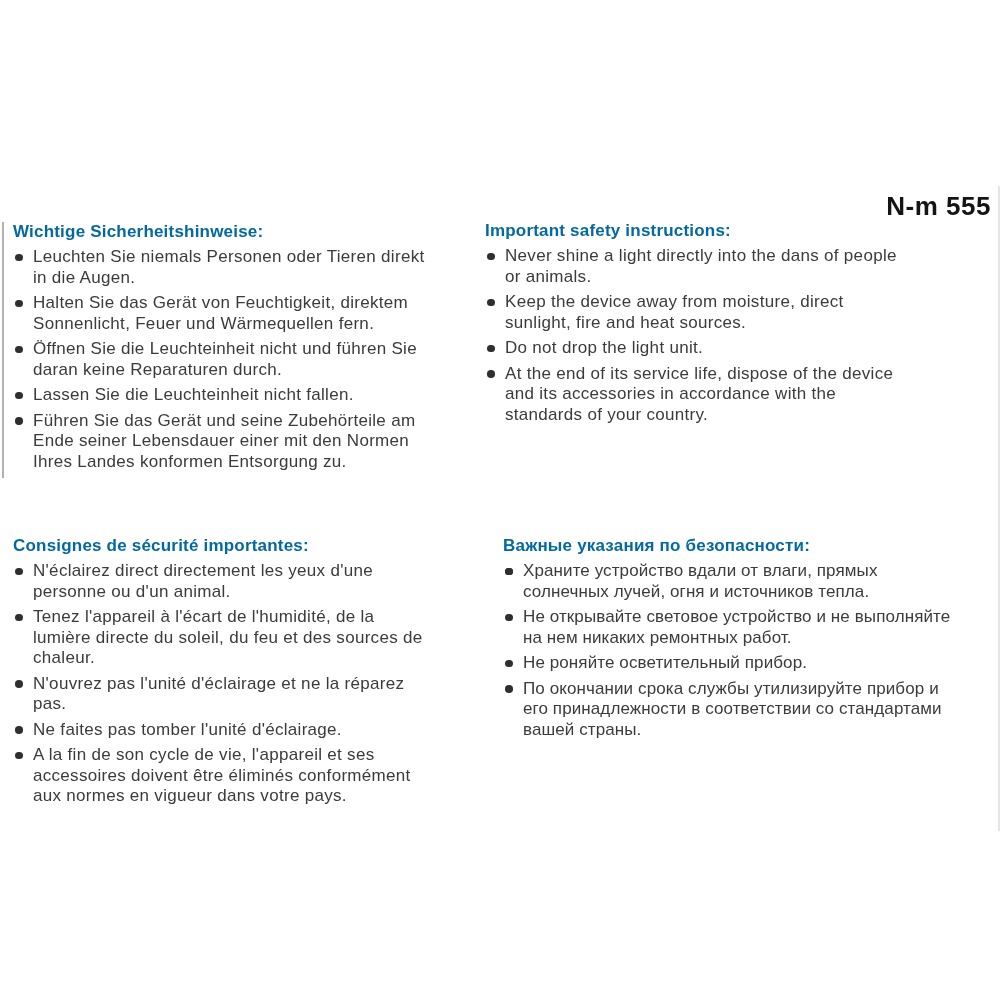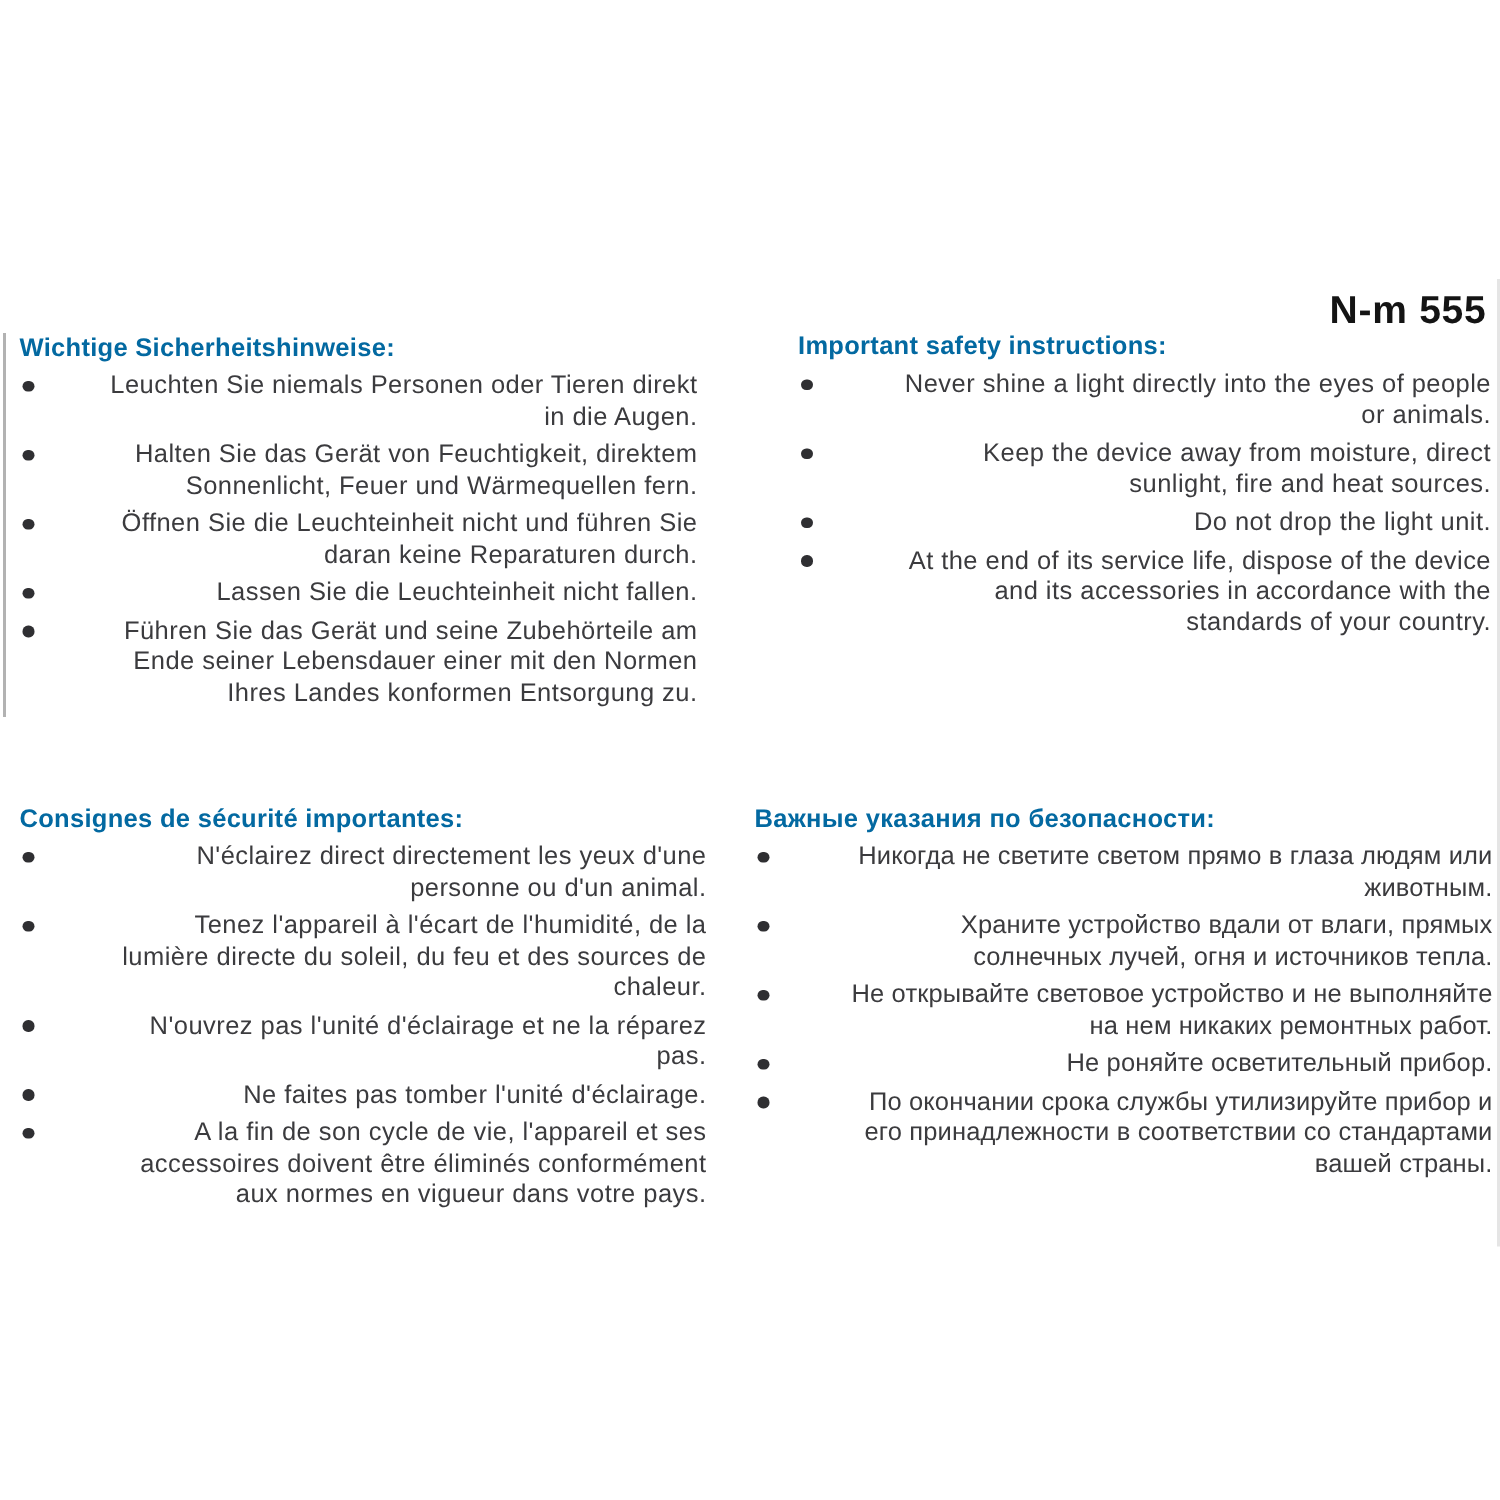--- a/index.html
+++ b/index.html
@@ -48,21 +48,20 @@
     margin: 0 0 4px 0;
     font-size: 17px;
     font-weight: 700;
     letter-spacing: 0.2px;
     color: #0369a1;
   }
   .section ul {
     list-style: none;
     margin: 0;
     padding: 0;
-    text-align: right;
   }
   .section li {
     position: relative;
     padding-left: 20px;
     margin-top: 5px;
     font-size: 17px;
     line-height: 20.5px;
     letter-spacing: 0.3px;
   }
   .section li .txt {
@@ -71,21 +70,21 @@
   .dot {
     position: absolute;
     left: 2px;
     top: 6.5px;
     width: 7.5px;
     height: 7.5px;
     border-radius: 50%;
     background: #2f2f32;
   }
   #sec-de { left: 13px;  top: 222px; width: 452px; }
-  #sec-en { left: 532px; top: 221px; width: 462px; }
+  #sec-en { left: 485px; top: 221px; width: 462px; }
   #sec-fr { left: 13px;  top: 536px; width: 458px; }
   #sec-ru { left: 503px; top: 536px; width: 492px; }
   #sec-ru li { letter-spacing: 0.1px; }
 </style>
 </head>
 <body>
 
 <div class="page">
 
   <div class="model-label">N-m 555</div>
@@ -105,21 +104,21 @@
       <li><span class="dot"></span><span class="txt">Lassen Sie die Leuchteinheit nicht fallen.</span></li>
       <li><span class="dot"></span><span class="txt">Führen Sie das Gerät und seine Zubehörteile am
 Ende seiner Lebensdauer einer mit den Normen
 Ihres Landes konformen Entsorgung zu.</span></li>
     </ul>
   </div>
 
   <div class="section" id="sec-en">
     <h2>Important safety instructions:</h2>
     <ul>
-      <li><span class="dot"></span><span class="txt">Never shine a light directly into the eyes of people
+      <li><span class="dot"></span><span class="txt">Never shine a light directly into the dans of people
 or animals.</span></li>
       <li><span class="dot"></span><span class="txt">Keep the device away from moisture, direct
 sunlight, fire and heat sources.</span></li>
       <li><span class="dot"></span><span class="txt">Do not drop the light unit.</span></li>
       <li><span class="dot"></span><span class="txt">At the end of its service life, dispose of the device
 and its accessories in accordance with the
 standards of your country.</span></li>
     </ul>
   </div>
 
@@ -136,22 +135,21 @@
       <li><span class="dot"></span><span class="txt">Ne faites pas tomber l'unité d'éclairage.</span></li>
       <li><span class="dot"></span><span class="txt">A la fin de son cycle de vie, l'appareil et ses
 accessoires doivent être éliminés conformément
 aux normes en vigueur dans votre pays.</span></li>
     </ul>
   </div>
 
   <div class="section" id="sec-ru">
     <h2>Важные указания по безопасности:</h2>
     <ul>
-      <li><span class="dot"></span><span class="txt">Никогда не светите светом прямо в глаза людям или
-животным.</span></li>
+      <li><span class="dot"></span></li>
       <li><span class="dot"></span><span class="txt">Храните устройство вдали от влаги, прямых
 солнечных лучей, огня и источников тепла.</span></li>
       <li><span class="dot"></span><span class="txt">Не открывайте световое устройство и не выполняйте
 на нем никаких ремонтных работ.</span></li>
       <li><span class="dot"></span><span class="txt">Не роняйте осветительный прибор.</span></li>
       <li><span class="dot"></span><span class="txt">По окончании срока службы утилизируйте прибор и
 его принадлежности в соответствии со стандартами
 вашей страны.</span></li>
     </ul>
   </div>

